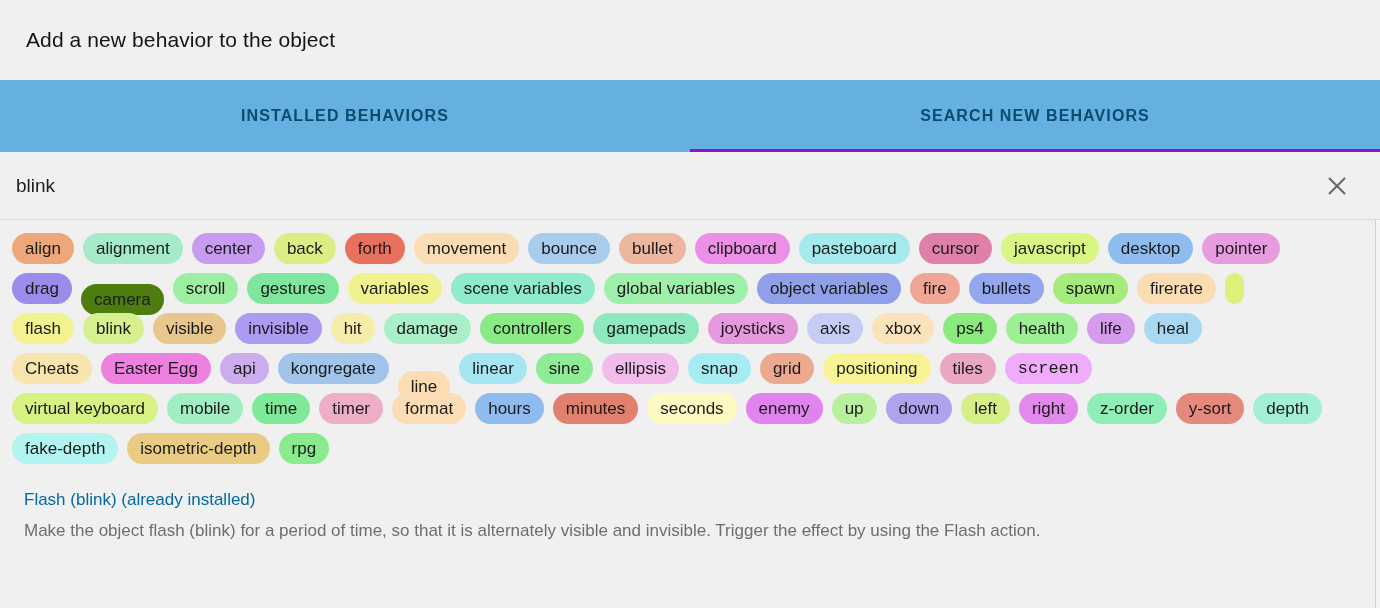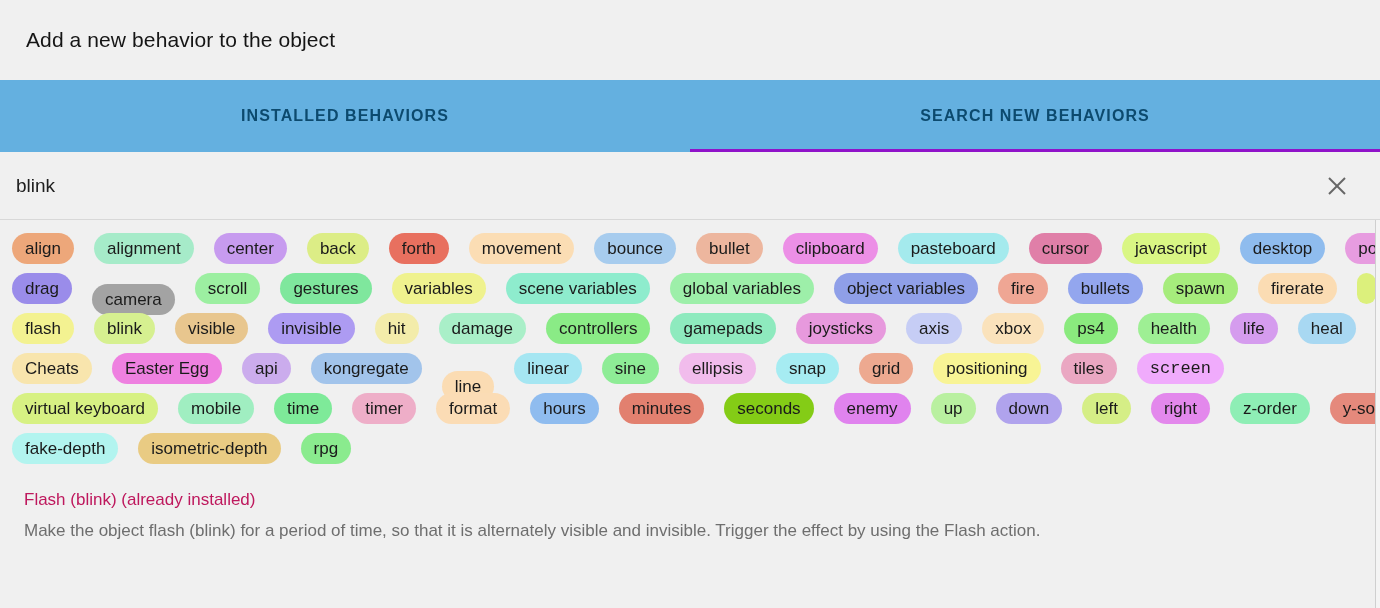--- a/index.html
+++ b/index.html
@@ -102,21 +102,21 @@
     background: #f0f0f0;
     padding: 8px 16px 0 12px;
     position: relative;
     overflow: hidden;
   }
   .tag-rows { display: block; }
   .tag-row {
     display: flex;
     align-items: center;
     height: 40px;
-    gap: 20px;
+    gap: 9px;
     white-space: nowrap;
   }
   .tag {
     display: inline-flex;
     align-items: center;
     justify-content: center;
     height: 31px;
     padding: 0 13px;
     border-radius: 16px;
     font-size: 17px;
@@ -129,21 +129,21 @@
   }
   .tag.blank { min-width: 19px; padding: 0; }
 
   
   .result-block {
     padding: 22px 16px 0 12px;
     background: #f0f0f0;
   }
   .result-title {
     font-size: 17px;
-    color: #be185d;
+    color: #0369a1;
     margin-bottom: 10px;
   }
   .result-desc {
     font-size: 17px;
     color: #6e6e6e;
     line-height: 1.25;
   }
 
   
   .edge-scroll {
@@ -203,21 +203,21 @@
           <span class="tag" style="background: rgb(237, 182, 158);">bullet</span>
           <span class="tag" style="background: rgb(236, 143, 230);">clipboard</span>
           <span class="tag" style="background: rgb(164, 234, 237);">pasteboard</span>
           <span class="tag" style="background: rgb(224, 127, 168);">cursor</span>
           <span class="tag" style="background: rgb(217, 246, 132);">javascript</span>
           <span class="tag" style="background: rgb(143, 188, 238);">desktop</span>
           <span class="tag" style="background: rgb(231, 156, 224);">pointer</span>
         </div>
         <div class="tag-row">
           <span class="tag" style="background: rgb(154, 140, 234);">drag</span>
-          <span class="tag" style="background: #a3a3a3; margin-top: 22px;">camera</span>
+          <span class="tag" style="background: #4d7c0f; margin-top: 22px;">camera</span>
           <span class="tag" style="background: rgb(156, 239, 161);">scroll</span>
           <span class="tag" style="background: rgb(127, 231, 157);">gestures</span>
           <span class="tag" style="background: rgb(239, 242, 142);">variables</span>
           <span class="tag" style="background: rgb(142, 236, 205);">scene variables</span>
           <span class="tag" style="background: rgb(157, 239, 169);">global variables</span>
           <span class="tag" style="background: rgb(143, 159, 232);">object variables</span>
           <span class="tag" style="background: rgb(239, 166, 148);">fire</span>
           <span class="tag" style="background: rgb(147, 166, 238);">bullets</span>
           <span class="tag" style="background: rgb(166, 236, 124);">spawn</span>
           <span class="tag" style="background: rgb(251, 220, 179);">firerate</span>
@@ -256,21 +256,21 @@
           <span class="tag" style="background: #f0abfc; font-family: Liberation Mono, monospace;">screen</span>
         </div>
         <div class="tag-row">
           <span class="tag" style="background: rgb(215, 241, 131);">virtual keyboard</span>
           <span class="tag" style="background: rgb(160, 238, 193);">mobile</span>
           <span class="tag" style="background: rgb(126, 234, 153);">time</span>
           <span class="tag" style="background: rgb(238, 174, 200);">timer</span>
           <span class="tag" style="background: rgb(251, 220, 181);">format</span>
           <span class="tag" style="background: rgb(143, 188, 239);">hours</span>
           <span class="tag" style="background: rgb(226, 128, 111);">minutes</span>
-          <span class="tag" style="background: #84cc16;">seconds</span>
+          <span class="tag" style="background: #fef9c3;">seconds</span>
           <span class="tag" style="background: rgb(224, 131, 238);">enemy</span>
           <span class="tag" style="background: rgb(185, 240, 160);">up</span>
           <span class="tag" style="background: rgb(176, 163, 237);">down</span>
           <span class="tag" style="background: rgb(213, 238, 134);">left</span>
           <span class="tag" style="background: rgb(227, 136, 236);">right</span>
           <span class="tag" style="background: rgb(142, 238, 181);">z-order</span>
           <span class="tag" style="background: rgb(229, 137, 124);">y-sort</span>
           <span class="tag" style="background: rgb(163, 239, 212);">depth</span>
         </div>
         <div class="tag-row">

